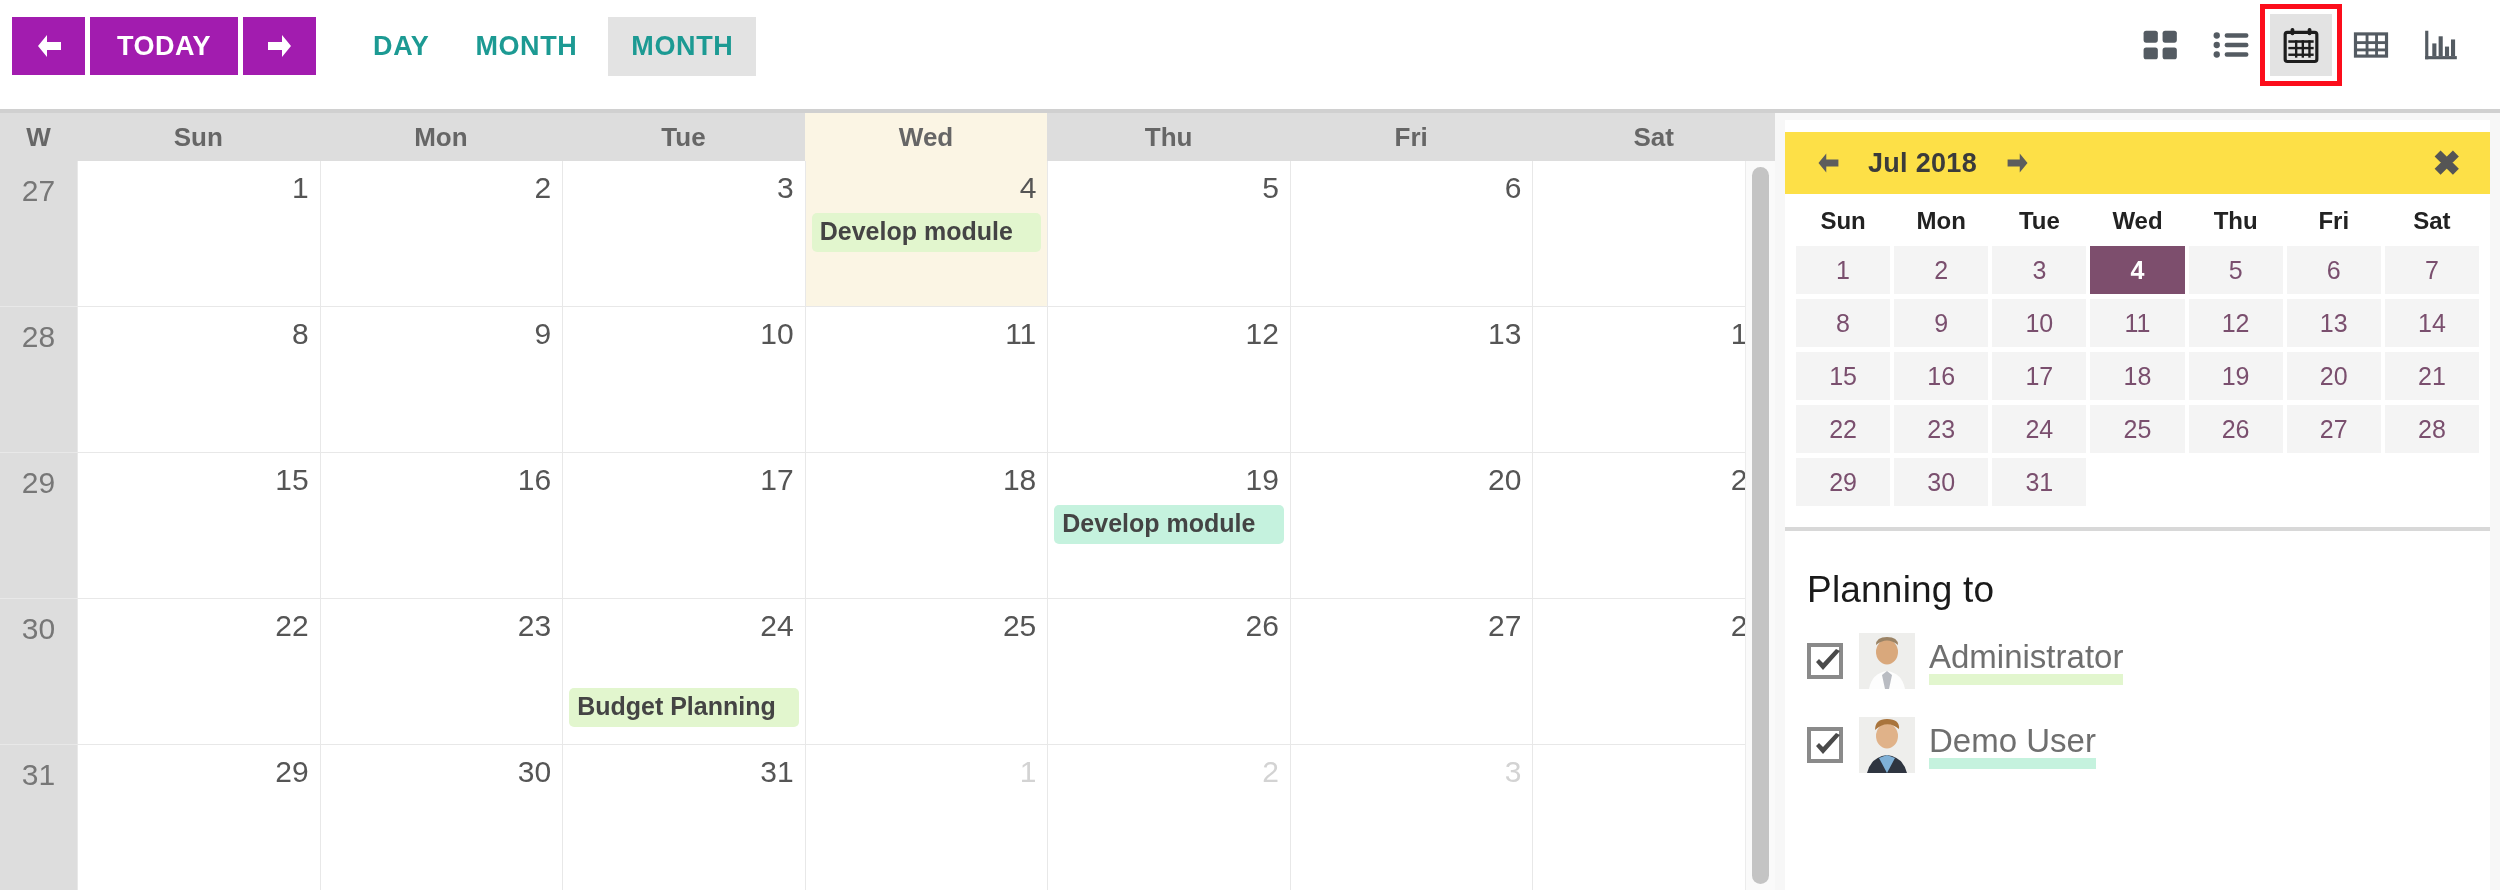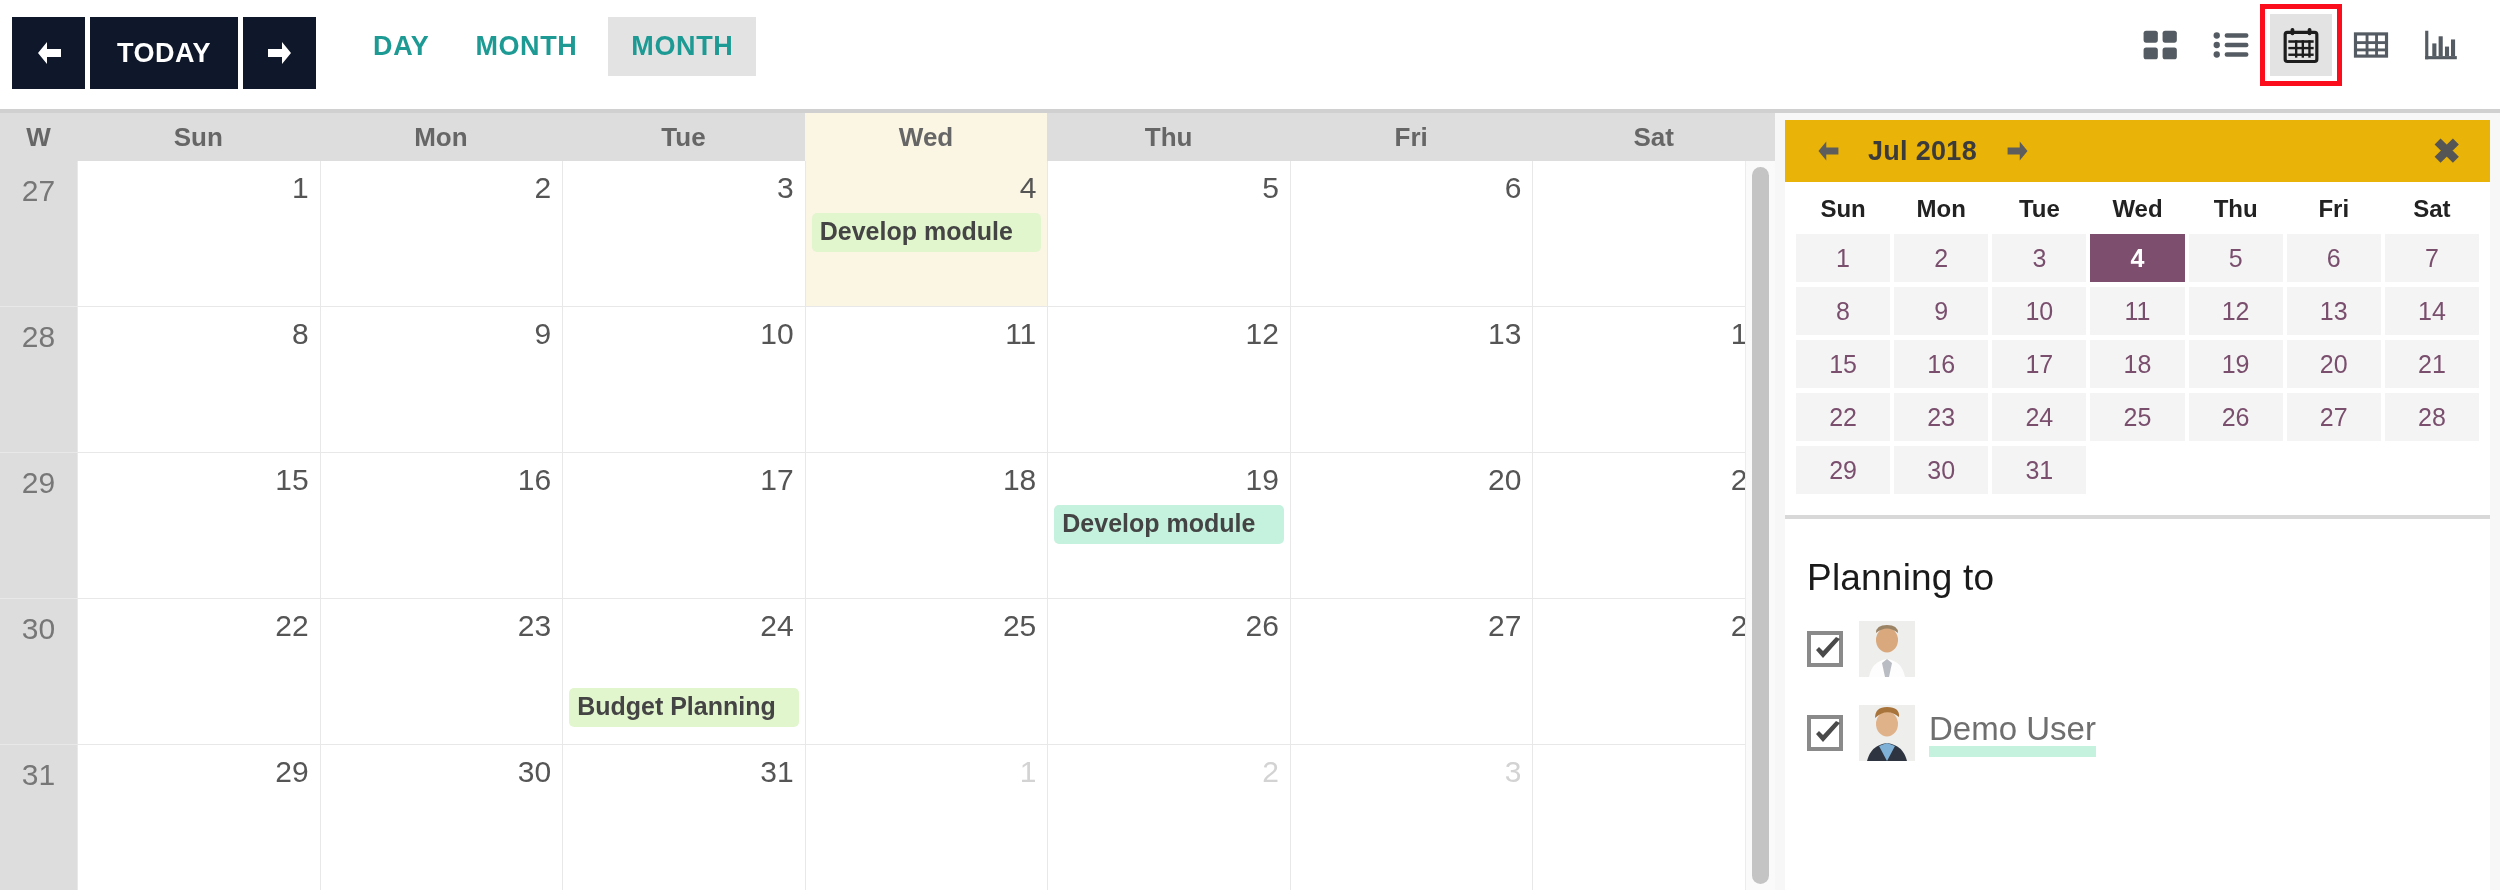--- a/index.html
+++ b/index.html
@@ -15,24 +15,24 @@
     height: 113px;
     background: #ffffff;
     display: flex;
     align-items: flex-start;
     padding: 17px 0 0 0;
     position: relative;
     border-bottom: 4px solid #d0d0d0;
   }
   .tb-left { display: flex; align-items: center; padding-left: 12px; }
   .btn-teal {
-    background: #0f172a;
+    background: #a21caf;
     color: #ffffff;
     border: none;
-    height: 72px;
+    height: 58px;
     display: flex;
     align-items: center;
     justify-content: center;
     cursor: pointer;
     font-family: "Liberation Sans", sans-serif;
   }
   .btn-arrow { width: 73px; }
   .btn-today {
     padding: 0 27px;
     font-size: 27px;
@@ -181,25 +181,26 @@
     display: flex;
     flex-direction: column;
   }
   .side-card {
     background: #ffffff;
     flex: 1;
     display: flex;
     flex-direction: column;
   }
   .mini-head {
-    background: #eab308;
+    background: #fde047;
     height: 62px;
     display: flex;
     align-items: center;
     padding: 0 23px;
+    margin-top: 12px;
   }
   .mini-nav {
     width: 40px; height: 40px;
     display: flex; align-items: center; justify-content: center;
     cursor: pointer;
   }
   .mini-title {
     font-size: 27px;
     font-weight: bold;
     color: #3b3b3b;
@@ -598,20 +599,21 @@
             </div>
             <div class="avatar">
               <svg width="56" height="56" viewBox="0 0 56 56">
                 <rect width="56" height="56" fill="#eeeeec"></rect>
                 <ellipse cx="28" cy="19" rx="11" ry="12.5" fill="#d9a87c"></ellipse>
                 <path d="M17 12 q11 -9 22 0 q0 -8 -11 -8 q-11 0 -11 8 z" fill="#9b8365"></path>
                 <path d="M10 56 q3 -16 18 -18 q15 2 18 18 z" fill="#fdfdfd"></path>
                 <path d="M28 38 l5 4 l-3 14 h-4 l-3 -14 z" fill="#b9bcc2"></path>
               </svg>
             </div>
+            <div class="a-name">Administrator<div class="a-underline" style="background: rgb(226, 246, 206);"></div></div>
           </div>
           <div class="assignee">
             <div class="chk">
               <svg width="30" height="28" viewBox="0 0 30 28">
                 <path d="M3 14 L10 22 L27 3 L23 1 L10 15 L6 11 Z" fill="#4a4a4a"></path>
               </svg>
             </div>
             <div class="avatar">
               <svg width="56" height="56" viewBox="0 0 56 56">
                 <rect width="56" height="56" fill="#eeeeec"></rect>

